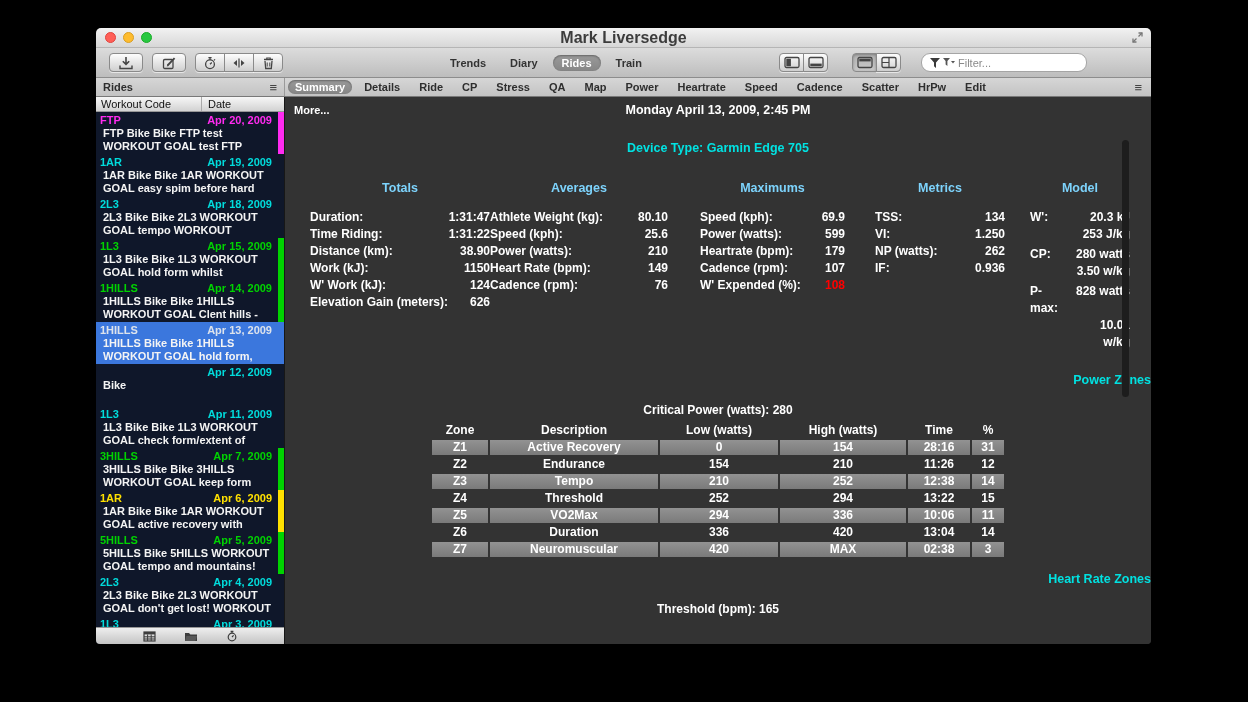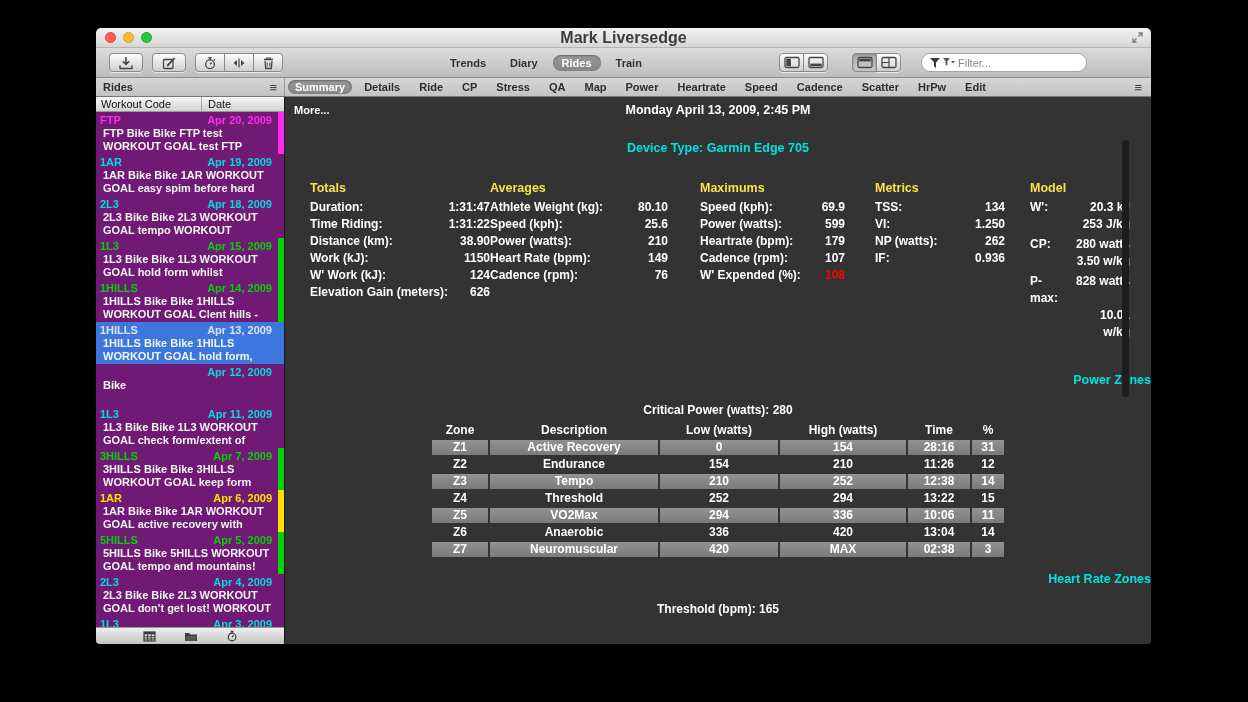--- a/index.html
+++ b/index.html
@@ -67,21 +67,21 @@
     width:189px;flex:none;box-sizing:border-box;display:flex;align-items:center;justify-content:space-between;
     padding:0 7px;border-right:1px solid #9a9a9a;
   }
   .menu-glyph{font-size:13px;color:#444;line-height:1;}
   .chart-tabs{flex:1;display:flex;align-items:center;gap:5px;padding-left:3px;}
   .ctab{padding:1px 7px;border-radius:8px;white-space:nowrap;}
   .ctab.active{background:linear-gradient(#9a9a9a,#858585);color:#fff;box-shadow:inset 0 1px 2px rgba(0,0,0,.35);}
   .bar-menu{margin-left:auto;padding-right:9px;font-size:13px;color:#444;}
   
   .bodyrow{flex:1;display:flex;min-height:0;}
-  .sidebar{width:189px;flex:none;display:flex;flex-direction:column;background:#701a75;border-right:1px solid #171717;box-sizing:border-box;}
+  .sidebar{width:189px;flex:none;display:flex;flex-direction:column;background:#0f172a;border-right:1px solid #171717;box-sizing:border-box;}
   .cols-head{
     height:14px;flex:none;display:flex;align-items:center;
     background:linear-gradient(#f7f7f7,#d2d2d2);border-bottom:1px solid #979797;
     font-size:11px;color:#111;
   }
   .colh1{width:105px;flex:none;padding-left:5px;box-sizing:border-box;}
   .colh2{flex:1;padding-left:6px;border-left:1px solid #a9a9a9;height:100%;display:flex;align-items:center;box-sizing:border-box;}
   .ride-list{flex:1;overflow:hidden;}
   .ride-entry{height:42px;box-sizing:border-box;position:relative;padding:2px 12px 0 4px;font-size:11px;font-weight:bold;overflow:hidden;}
   .ride-entry.selected{background:#3b77dd;}
@@ -97,21 +97,21 @@
   .more{position:absolute;left:9px;top:7px;font-size:11px;color:#fff;}
   .ride-title{text-align:center;margin-top:6px;font-size:12.5px;}
   .device{text-align:center;margin-top:24px;color:#00e2e2;font-size:12.5px;}
   .sum-cols{display:flex;margin-top:26px;padding-left:25px;height:178px;box-sizing:border-box;}
   .col{flex:none;}
   .sum-cols .col:nth-child(1){width:180px;}
   .sum-cols .col:nth-child(2){width:178px;}
   .sum-cols .col:nth-child(3){width:145px;margin-left:32px;}
   .sum-cols .col:nth-child(4){width:130px;margin-left:30px;}
   .sum-cols .col:nth-child(5){width:100px;margin-left:25px;}
-  .col-title{color:#fde047;font-size:12.5px;margin-bottom:4px;}
+  .col-title{text-align:center;color:#7dd3fc;font-size:12.5px;margin-bottom:14px;}
   .srow{display:flex;justify-content:space-between;line-height:17px;align-items:flex-start;}
   .srow.gap{margin-top:3px;}
   .sum-cols .col:nth-child(5) .lab{max-width:34px;}
   .sum-cols .col:nth-child(5) .val{max-width:56px;text-align:right;}
   .vscroll{position:absolute;right:22px;top:43px;width:7px;height:257px;border-radius:4px;background:#1d1d1d;}
   .pz-title{text-align:right;color:#00e2e2;font-size:12.5px;margin-top:14px;}
   .pz-sub{text-align:center;margin-top:16px;font-size:12px;}
   .zone-table{margin-top:6px;}
   .zrow{display:flex;gap:2px;width:572px;margin:0 auto 2px auto;}
   .zrow > *:nth-child(1){width:56px;}
@@ -677,21 +677,21 @@
               <span class="zc">Z5</span>
               <span class="zc">VO2Max</span>
               <span class="zc">294</span>
               <span class="zc">336</span>
               <span class="zc">10:06</span>
               <span class="zc">11</span>
             </div>
 
             <div class="zrow zone-row">
               <span class="zc">Z6</span>
-              <span class="zc">Anaerobic</span>
+              <span class="zc">Duration</span>
               <span class="zc">336</span>
               <span class="zc">420</span>
               <span class="zc">13:04</span>
               <span class="zc">14</span>
             </div>
 
             <div class="zrow zone-row">
               <span class="zc">Z7</span>
               <span class="zc">Neuromuscular</span>
               <span class="zc">420</span>

